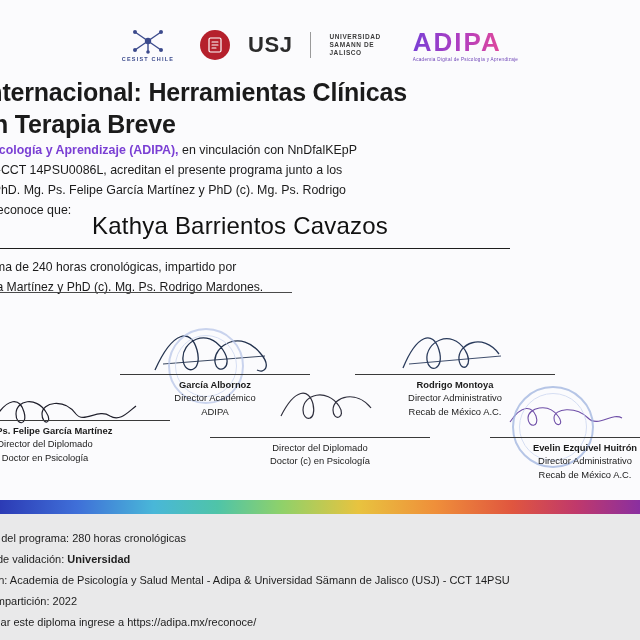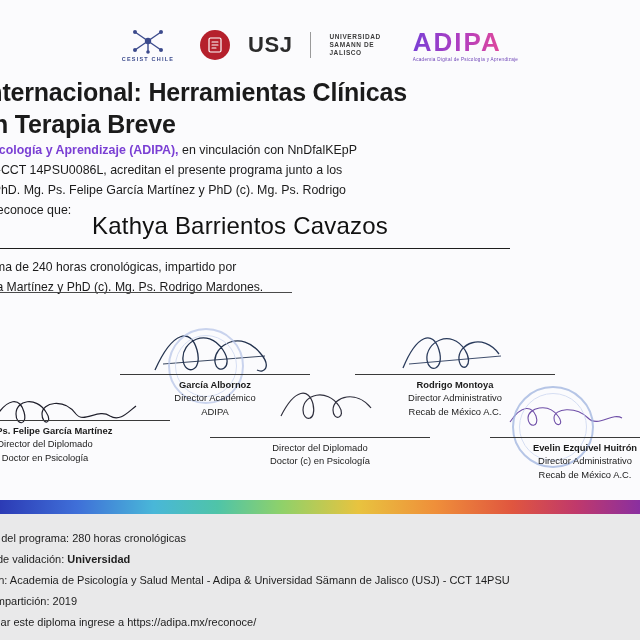--- a/index.html
+++ b/index.html
@@ -410,21 +410,21 @@
     <div class="footer-line">
       <span class="lbl">ero de validación:</span>
       <span class="val bold">Universidad</span>
     </div>
     <div class="footer-line">
       <span class="lbl">ución:</span>
       <span class="val">Academia de Psicología y Salud Mental - Adipa &amp; Universidad Sämann de Jalisco (USJ) - CCT 14PSU</span>
     </div>
     <div class="footer-line">
       <span class="lbl">de impartición:</span>
-      <span class="val">2019</span>
+      <span class="val">2022</span>
     </div>
     <div class="footer-line">
       <span class="lbl">validar este diploma ingrese a</span>
       <a href="#" class="val">https://adipa.mx/reconoce/</a>
     </div>
   </div>
 
 </div>
 
 </body></html>

